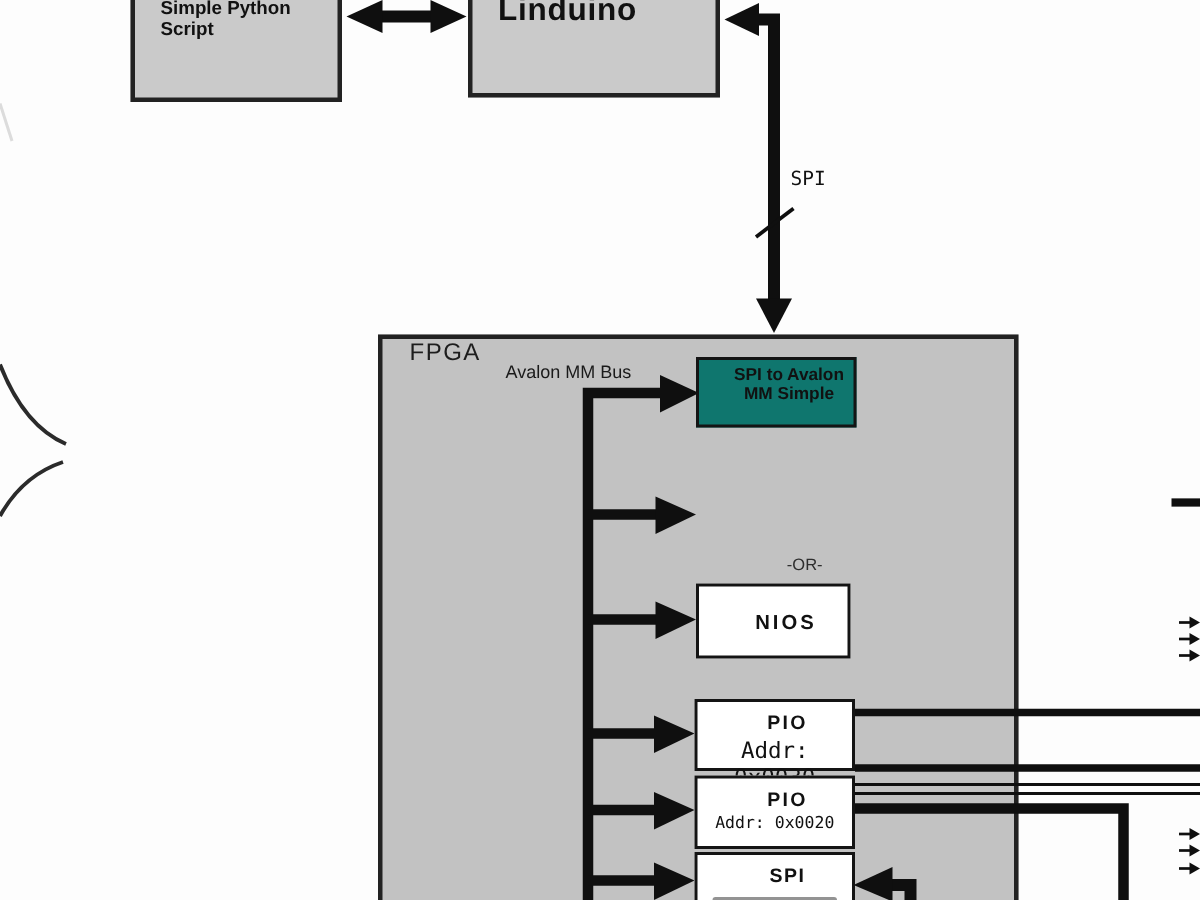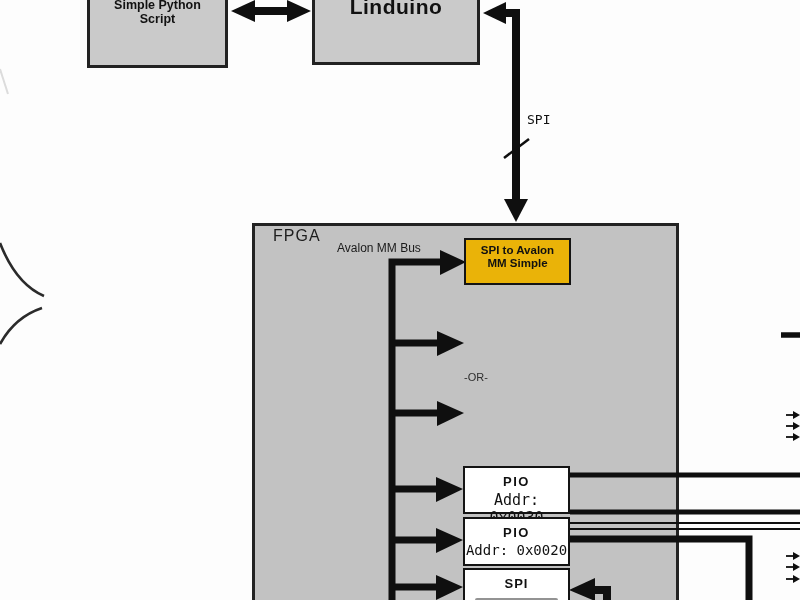--- a/index.html
+++ b/index.html
@@ -2,21 +2,21 @@
 <html><head>
 <meta charset="utf-8">
 <style>
   html,body{margin:0;padding:0;background:#fff;}
   #canvas{
     position:relative;width:800px;height:600px;overflow:hidden;
     background:#fdfdfd;font-family:"Liberation Sans",sans-serif;color:#111;
   }
   .gbox{position:absolute;box-sizing:border-box;background:#cacaca;border:3px solid #222;z-index:3;}
   .wbox{position:absolute;box-sizing:border-box;background:#ffffff;border:3px solid #141414;z-index:3;text-align:center;}
-  .blabel{font-weight:bold;font-size:12.5px;line-height:13.5px;text-align:center;color:#111;}
+  .blabel{font-weight:bold;font-size:12.5px;line-height:13.5px;color:#111;margin-left:17px;}
   #fpga{position:absolute;box-sizing:border-box;left:252px;top:223px;width:427px;height:380px;
         background:#c2c2c2;border:3px solid #222;z-index:1;}
   #wires{position:absolute;left:0;top:0;z-index:2;}
   .mono{font-family:"DejaVu Sans Mono",monospace;}
   .txt{position:absolute;z-index:4;}
 </style>
 </head>
 <body>
 
 <div id="canvas">
@@ -95,39 +95,42 @@
 
   <div class="gbox" style="left:312px;top:-60px;width:168px;height:125px;">
     <div class="blabel" style="margin-top:53px;font-size:21px;line-height:22px;letter-spacing:.5px;">Linduino</div>
   </div>
 
   <div class="txt mono" style="left:527px;top:112px;font-size:13px;">SPI</div>
 
   <div class="txt" style="left:273px;top:227px;font-size:16px;letter-spacing:1px;color:#1d1d1d;">FPGA</div>
   <div class="txt" style="left:337px;top:241px;font-size:12px;color:#1a1a1a;">Avalon MM Bus</div>
 
-  <div class="wbox" style="left:464px;top:238px;width:107px;height:47px;background:#eab308;border-width:2.5px;">
+  <div class="wbox" style="left:464px;top:238px;width:107px;height:47px;background:#0f766e;border-width:2.5px;">
     <div class="blabel" style="margin-top:4px;font-size:11.5px;line-height:13px;">
       <div>SPI to Avalon</div>
       <div>MM Simple</div>
     </div>
   </div>
 
 
-  <div class="txt" style="left:464px;top:371px;width:105px;font-size:11px;color:#2e2e2e;">-OR-</div>
+  <div class="txt" style="left:484px;top:371px;width:105px;text-align:center;font-size:11px;color:#2e2e2e;">-OR-</div>
 
+  <div class="wbox" style="left:464px;top:389px;width:103px;height:50px;border-width:2.5px;">
+    <div class="blabel" style="margin-top:17px;font-size:13.5px;letter-spacing:2px;">NIOS</div>
+  </div>
 
   <div class="wbox" style="left:463px;top:466px;width:107px;height:48px;border-width:2.5px;">
     <div class="blabel" style="margin-top:7px;font-size:13px;letter-spacing:1.5px;">PIO</div>
     <div class="mono" style="margin-top:2px;font-size:15px;">Addr: 0x0030</div>
   </div>
 
   <div class="wbox" style="left:463px;top:517px;width:107px;height:49px;border-width:2.5px;">
     <div class="blabel" style="margin-top:7px;font-size:13px;letter-spacing:1.5px;">PIO</div>
-    <div class="mono" style="margin-top:2px;font-size:14px;">Addr: 0x0020</div>
+    <div class="mono" style="margin-top:2px;font-size:11px;">Addr: 0x0020</div>
   </div>
 
   <div class="wbox" style="left:463px;top:568px;width:107px;height:48px;border-width:2.5px;">
     <div class="blabel" style="margin-top:7px;font-size:13px;letter-spacing:1px;">SPI</div>
     <div style="position:absolute;left:10px;right:10px;top:28px;height:4px;background:#3a3a3a;opacity:.55;border-radius:2px;"></div>
   </div>
 
 </div>
 
 </body></html>

